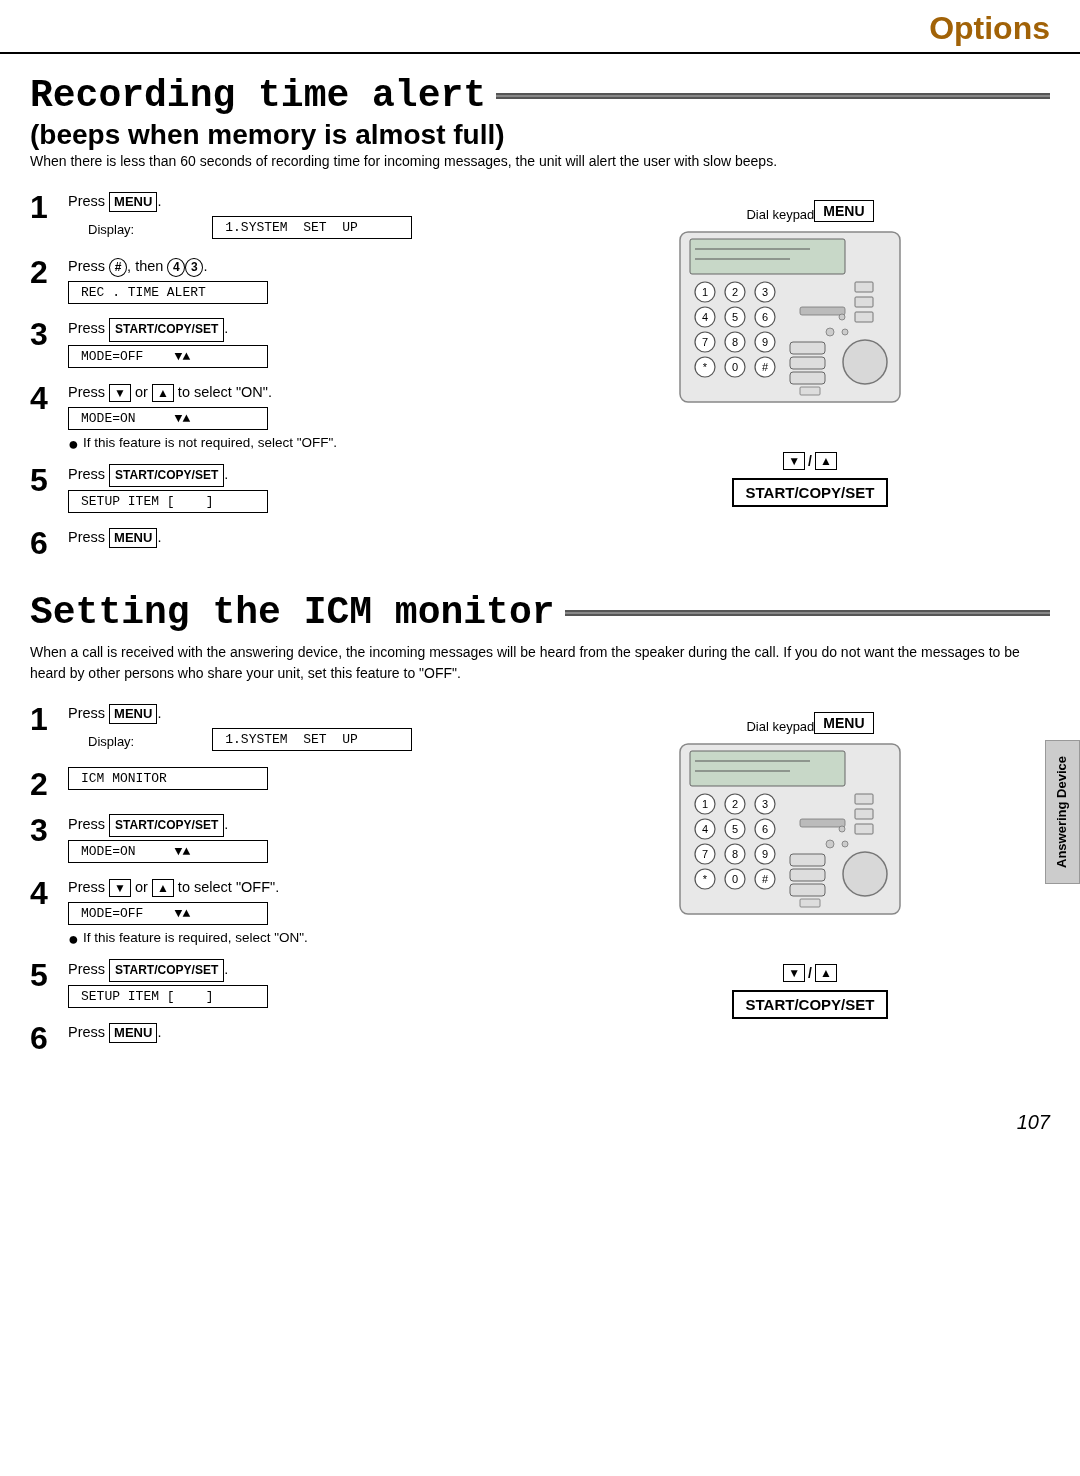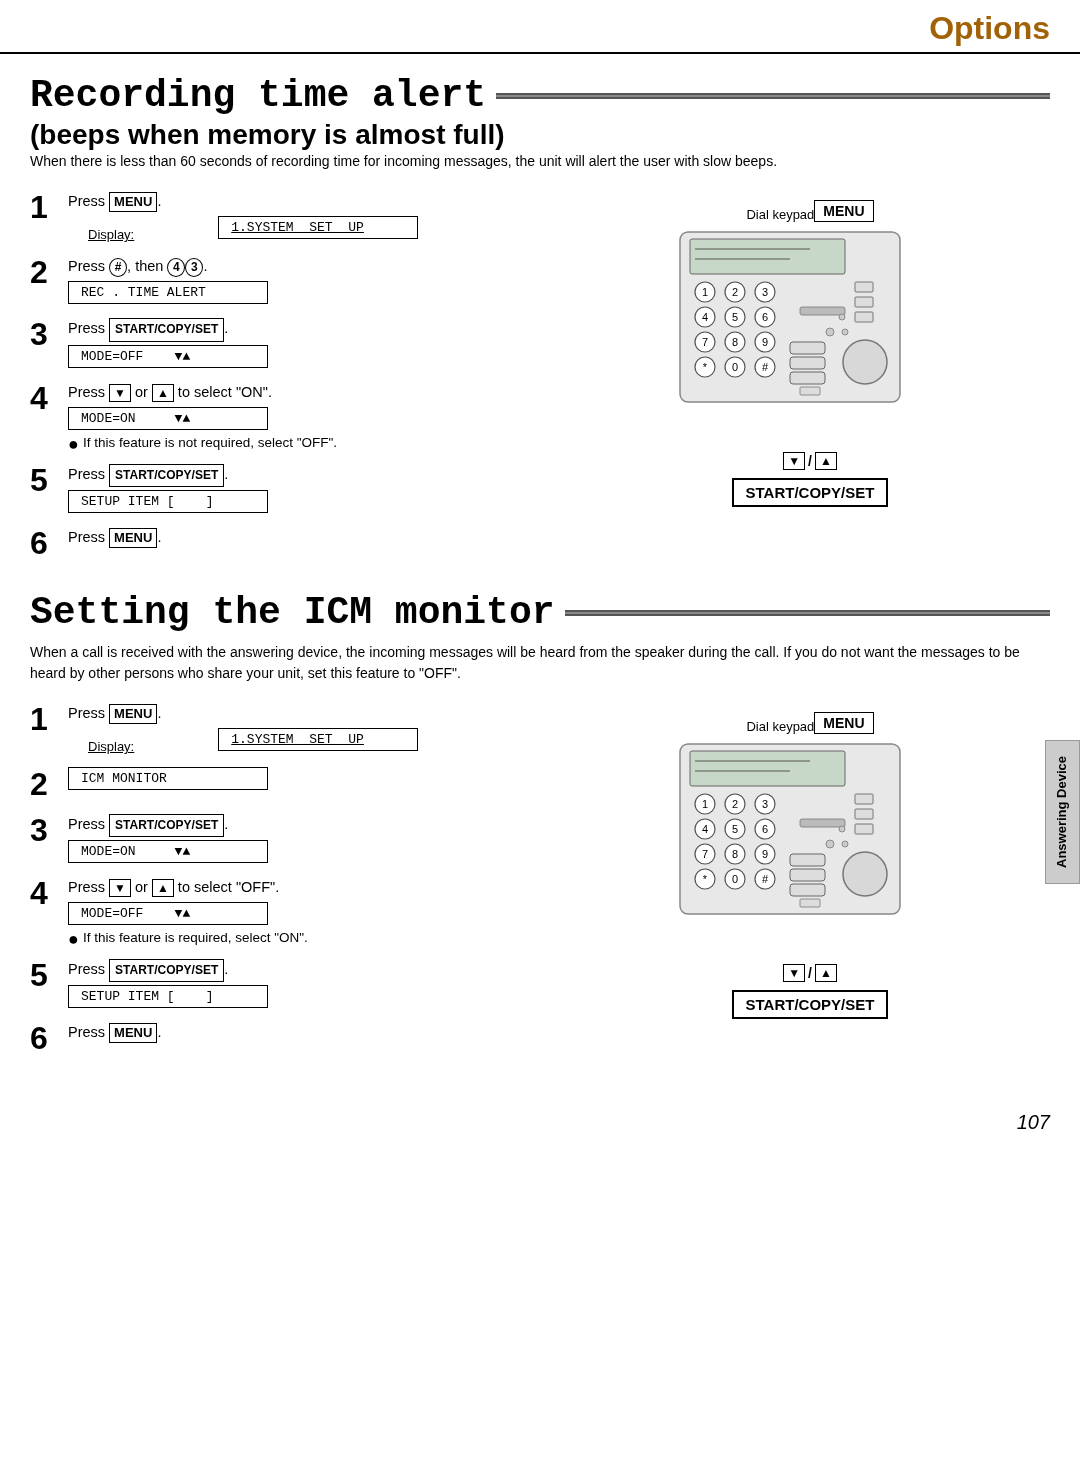--- a/index.html
+++ b/index.html
@@ -230,24 +230,23 @@
     .page-number {
       text-align: right;
       padding: 5px 30px;
       font-size: 20px;
       color: #000;
       font-style: italic;
     }
 
     .step-display-row {
       display: flex;
-      align-items: flex-end;
-      gap: 24px;
+      align-items: center;
+      gap: 18px;
       margin-bottom: 3px;
-      text-decoration: underline;
     }
     .arrow-down-box {
       border: 1.5px solid #000;
       padding: 1px 4px;
       font-size: 12px;
       background: #fff;
     }
     .arrow-up-box {
       border: 1.5px solid #000;
       padding: 1px 4px;

